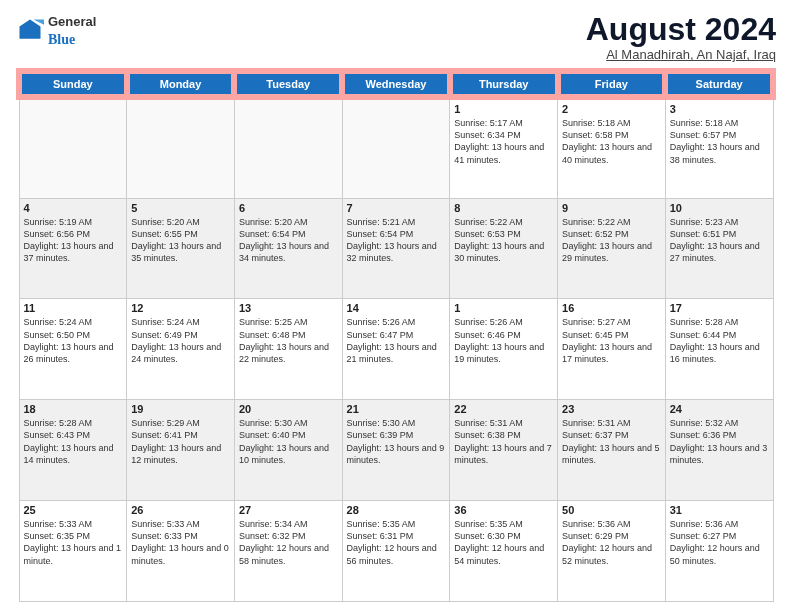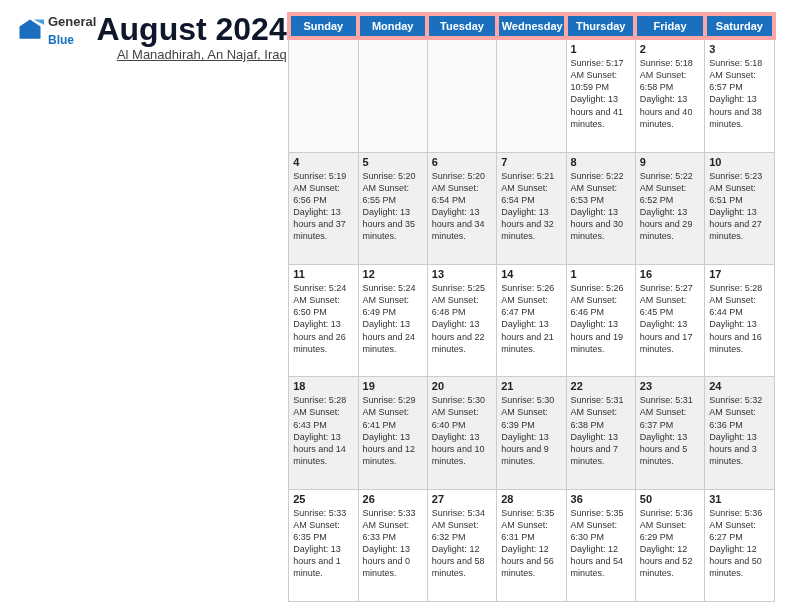--- a/index.html
+++ b/index.html
@@ -8,42 +8,43 @@
       background: #fff;
       width: 792px;
       height: 612px;
       overflow: hidden;
     }
     .page {
       width: 792px;
       height: 612px;
       padding: 12px 16px 10px 16px;
       display: flex;
-      flex-direction: row;
+      flex-direction: column;
     }
     .header {
       display: flex;
       justify-content: space-between;
       align-items: flex-start;
       margin-bottom: 6px;
     }
     .logo {
       display: flex;
       align-items: center;
       gap: 4px;
     }
     .logo-text-general {
       font-size: 13px;
       font-weight: bold;
       color: #333;
     }
     .logo-text-blue {
-      font-size: 12px;
+      font-size: 14px;
       font-weight: bold;
       color: #1a6fbe;
+      font-family: Liberation Serif, serif;
     }
     .logo-icon {
       width: 28px;
       height: 28px;
     }
     .title-block {
       text-align: right;
     }
     .month-year {
       font-size: 32px;
@@ -63,21 +64,21 @@
       width: 100%;
       table-layout: fixed;
     }
     .calendar th {
       background: #1a6fbe;
       color: #fff;
       font-size: 11px;
       font-weight: bold;
       padding: 4px 3px;
       text-align: center;
-      border: 4px solid #fca5a5;
+      border: 6px solid #fca5a5;
     }
     .calendar td {
       border: 1px solid #ccc;
       vertical-align: top;
       padding: 3px 4px;
       font-size: 9px;
       color: #333;
       background: #fff;
       height: 82px;
     }
@@ -135,21 +136,21 @@
     </thead>
     <tbody id="calendar-body">
     <tr>
           <td class="empty"></td>
           <td class="empty"></td>
           <td class="empty"></td>
           <td class="empty"></td>
           <td>
             <span class="day-number">1</span>
             <div class="cell-text">Sunrise: 5:17 AM
-Sunset: 10:59 PM
+Sunset: 6:34 PM
 Daylight: 13 hours
 and 41 minutes.</div>
           </td>
           <td>
             <span class="day-number">2</span>
             <div class="cell-text">Sunrise: 5:18 AM
 Sunset: 6:58 PM
 Daylight: 13 hours
 and 40 minutes.</div>
           </td>

